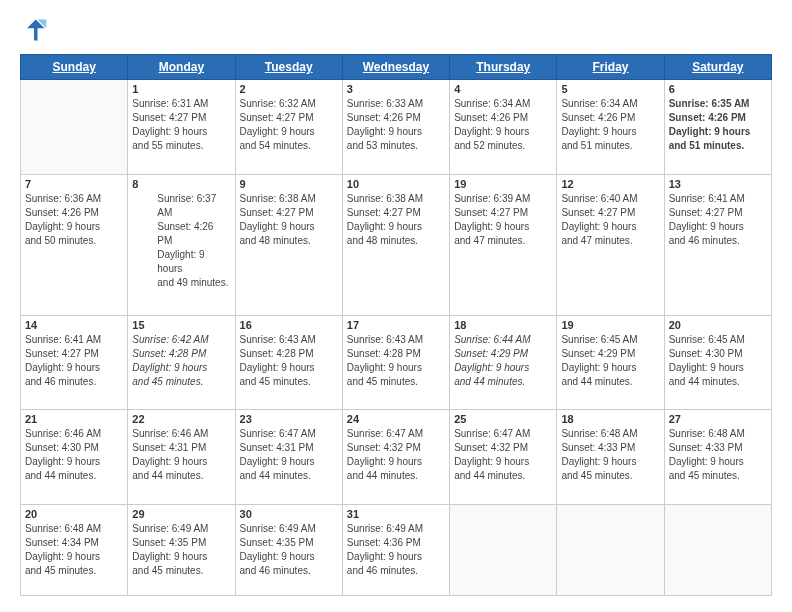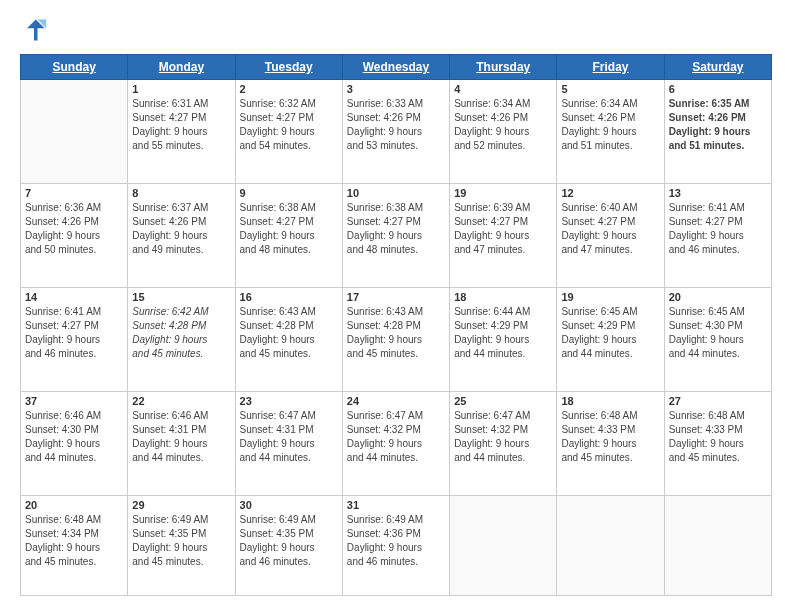--- a/index.html
+++ b/index.html
@@ -171,21 +171,21 @@
         <tr>
           <td>
             <div class="day-number">7</div>
             <div class="day-info" style="white-space: pre-line;">Sunrise: 6:36 AM
 Sunset: 4:26 PM
 Daylight: 9 hours
 and 50 minutes.</div>
           </td>
           <td>
             <div class="day-number">8</div>
-            <div class="day-info" style="white-space: pre-line;">Sunrise: 6:37 AM
+            <div class="day-info" style="white-space: pre-line; margin-left: 25px;">Sunrise: 6:37 AM
 Sunset: 4:26 PM
 Daylight: 9 hours
 and 49 minutes.</div>
           </td>
           <td>
             <div class="day-number">9</div>
             <div class="day-info" style="white-space: pre-line;">Sunrise: 6:38 AM
 Sunset: 4:27 PM
 Daylight: 9 hours
 and 48 minutes.</div>
@@ -243,21 +243,21 @@
           </td>
           <td>
             <div class="day-number">17</div>
             <div class="day-info" style="white-space: pre-line;">Sunrise: 6:43 AM
 Sunset: 4:28 PM
 Daylight: 9 hours
 and 45 minutes.</div>
           </td>
           <td>
             <div class="day-number">18</div>
-            <div class="day-info" style="white-space: pre-line;">Sunrise: 6:44 AM
+            <div class="day-info" style="white-space: pre-line; font-style: italic;">Sunrise: 6:44 AM
 Sunset: 4:29 PM
 Daylight: 9 hours
 and 44 minutes.</div>
           </td>
           <td>
             <div class="day-number">19</div>
             <div class="day-info" style="white-space: pre-line;">Sunrise: 6:45 AM
 Sunset: 4:29 PM
 Daylight: 9 hours
 and 44 minutes.</div>
@@ -265,21 +265,21 @@
           <td>
             <div class="day-number">20</div>
             <div class="day-info" style="white-space: pre-line;">Sunrise: 6:45 AM
 Sunset: 4:30 PM
 Daylight: 9 hours
 and 44 minutes.</div>
           </td>
         </tr>
         <tr>
           <td>
-            <div class="day-number">37</div>
+            <div class="day-number">21</div>
             <div class="day-info" style="white-space: pre-line;">Sunrise: 6:46 AM
 Sunset: 4:30 PM
 Daylight: 9 hours
 and 44 minutes.</div>
           </td>
           <td>
             <div class="day-number">22</div>
             <div class="day-info" style="white-space: pre-line;">Sunrise: 6:46 AM
 Sunset: 4:31 PM
 Daylight: 9 hours

